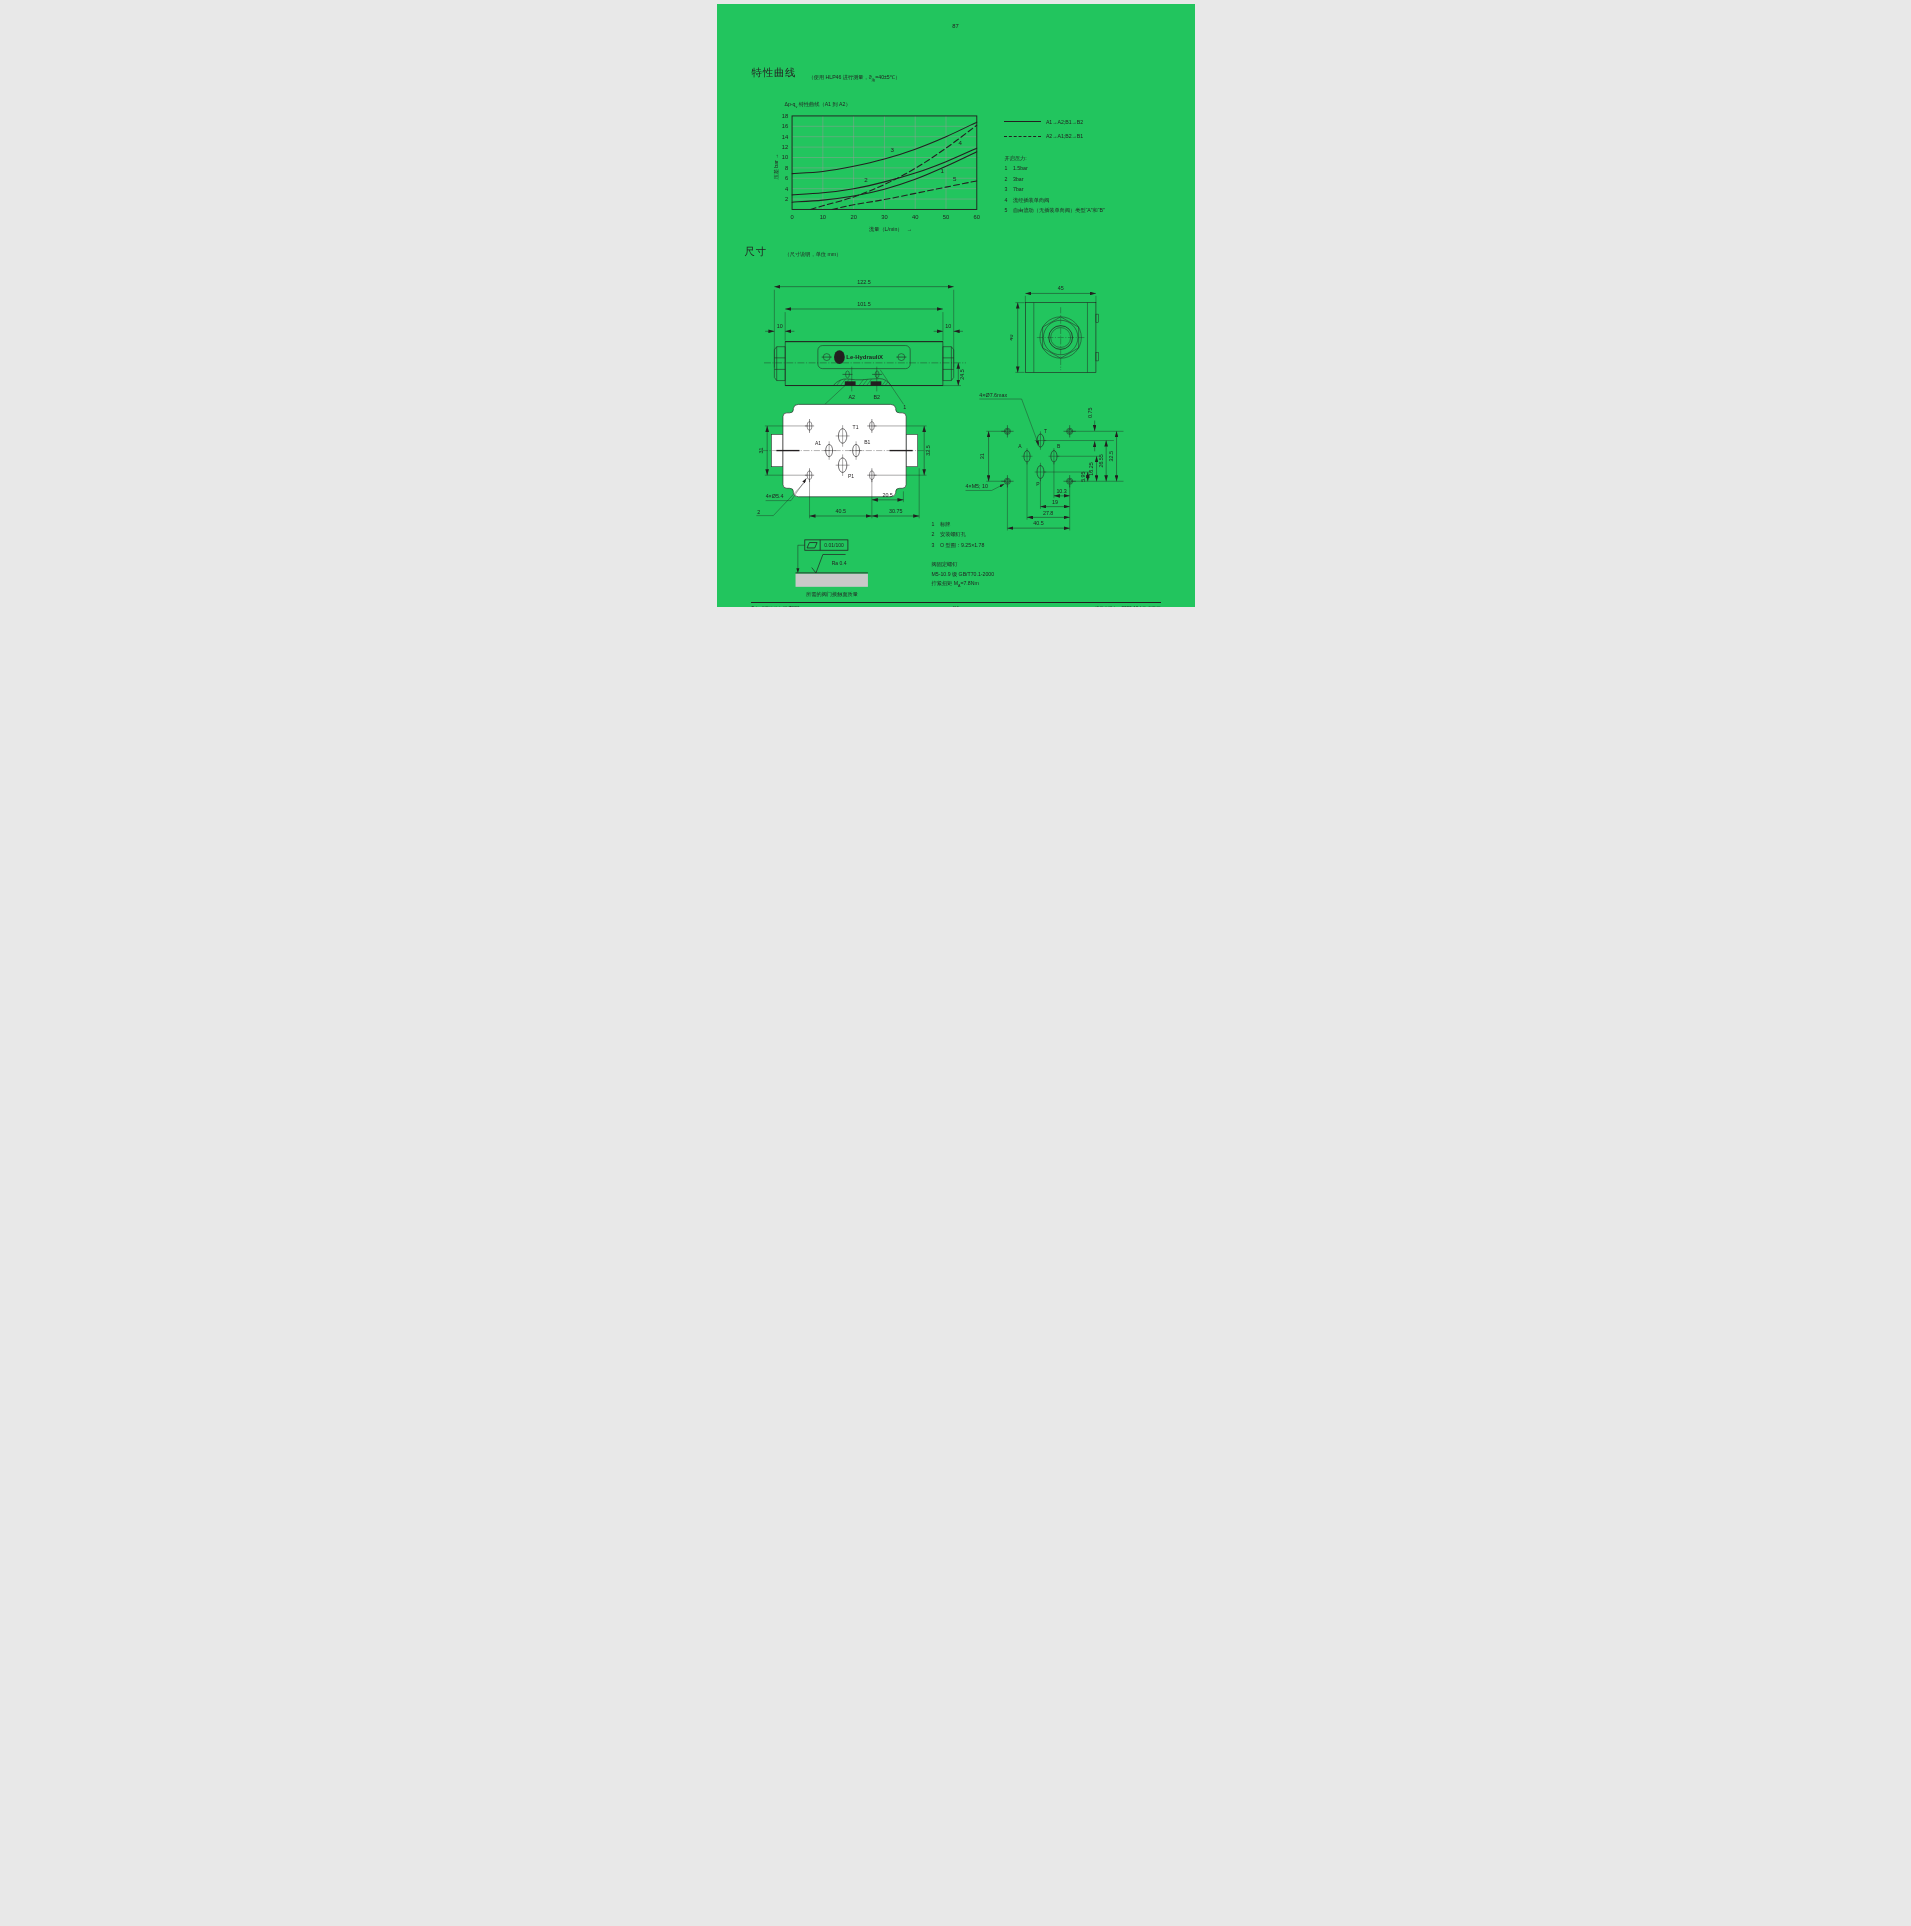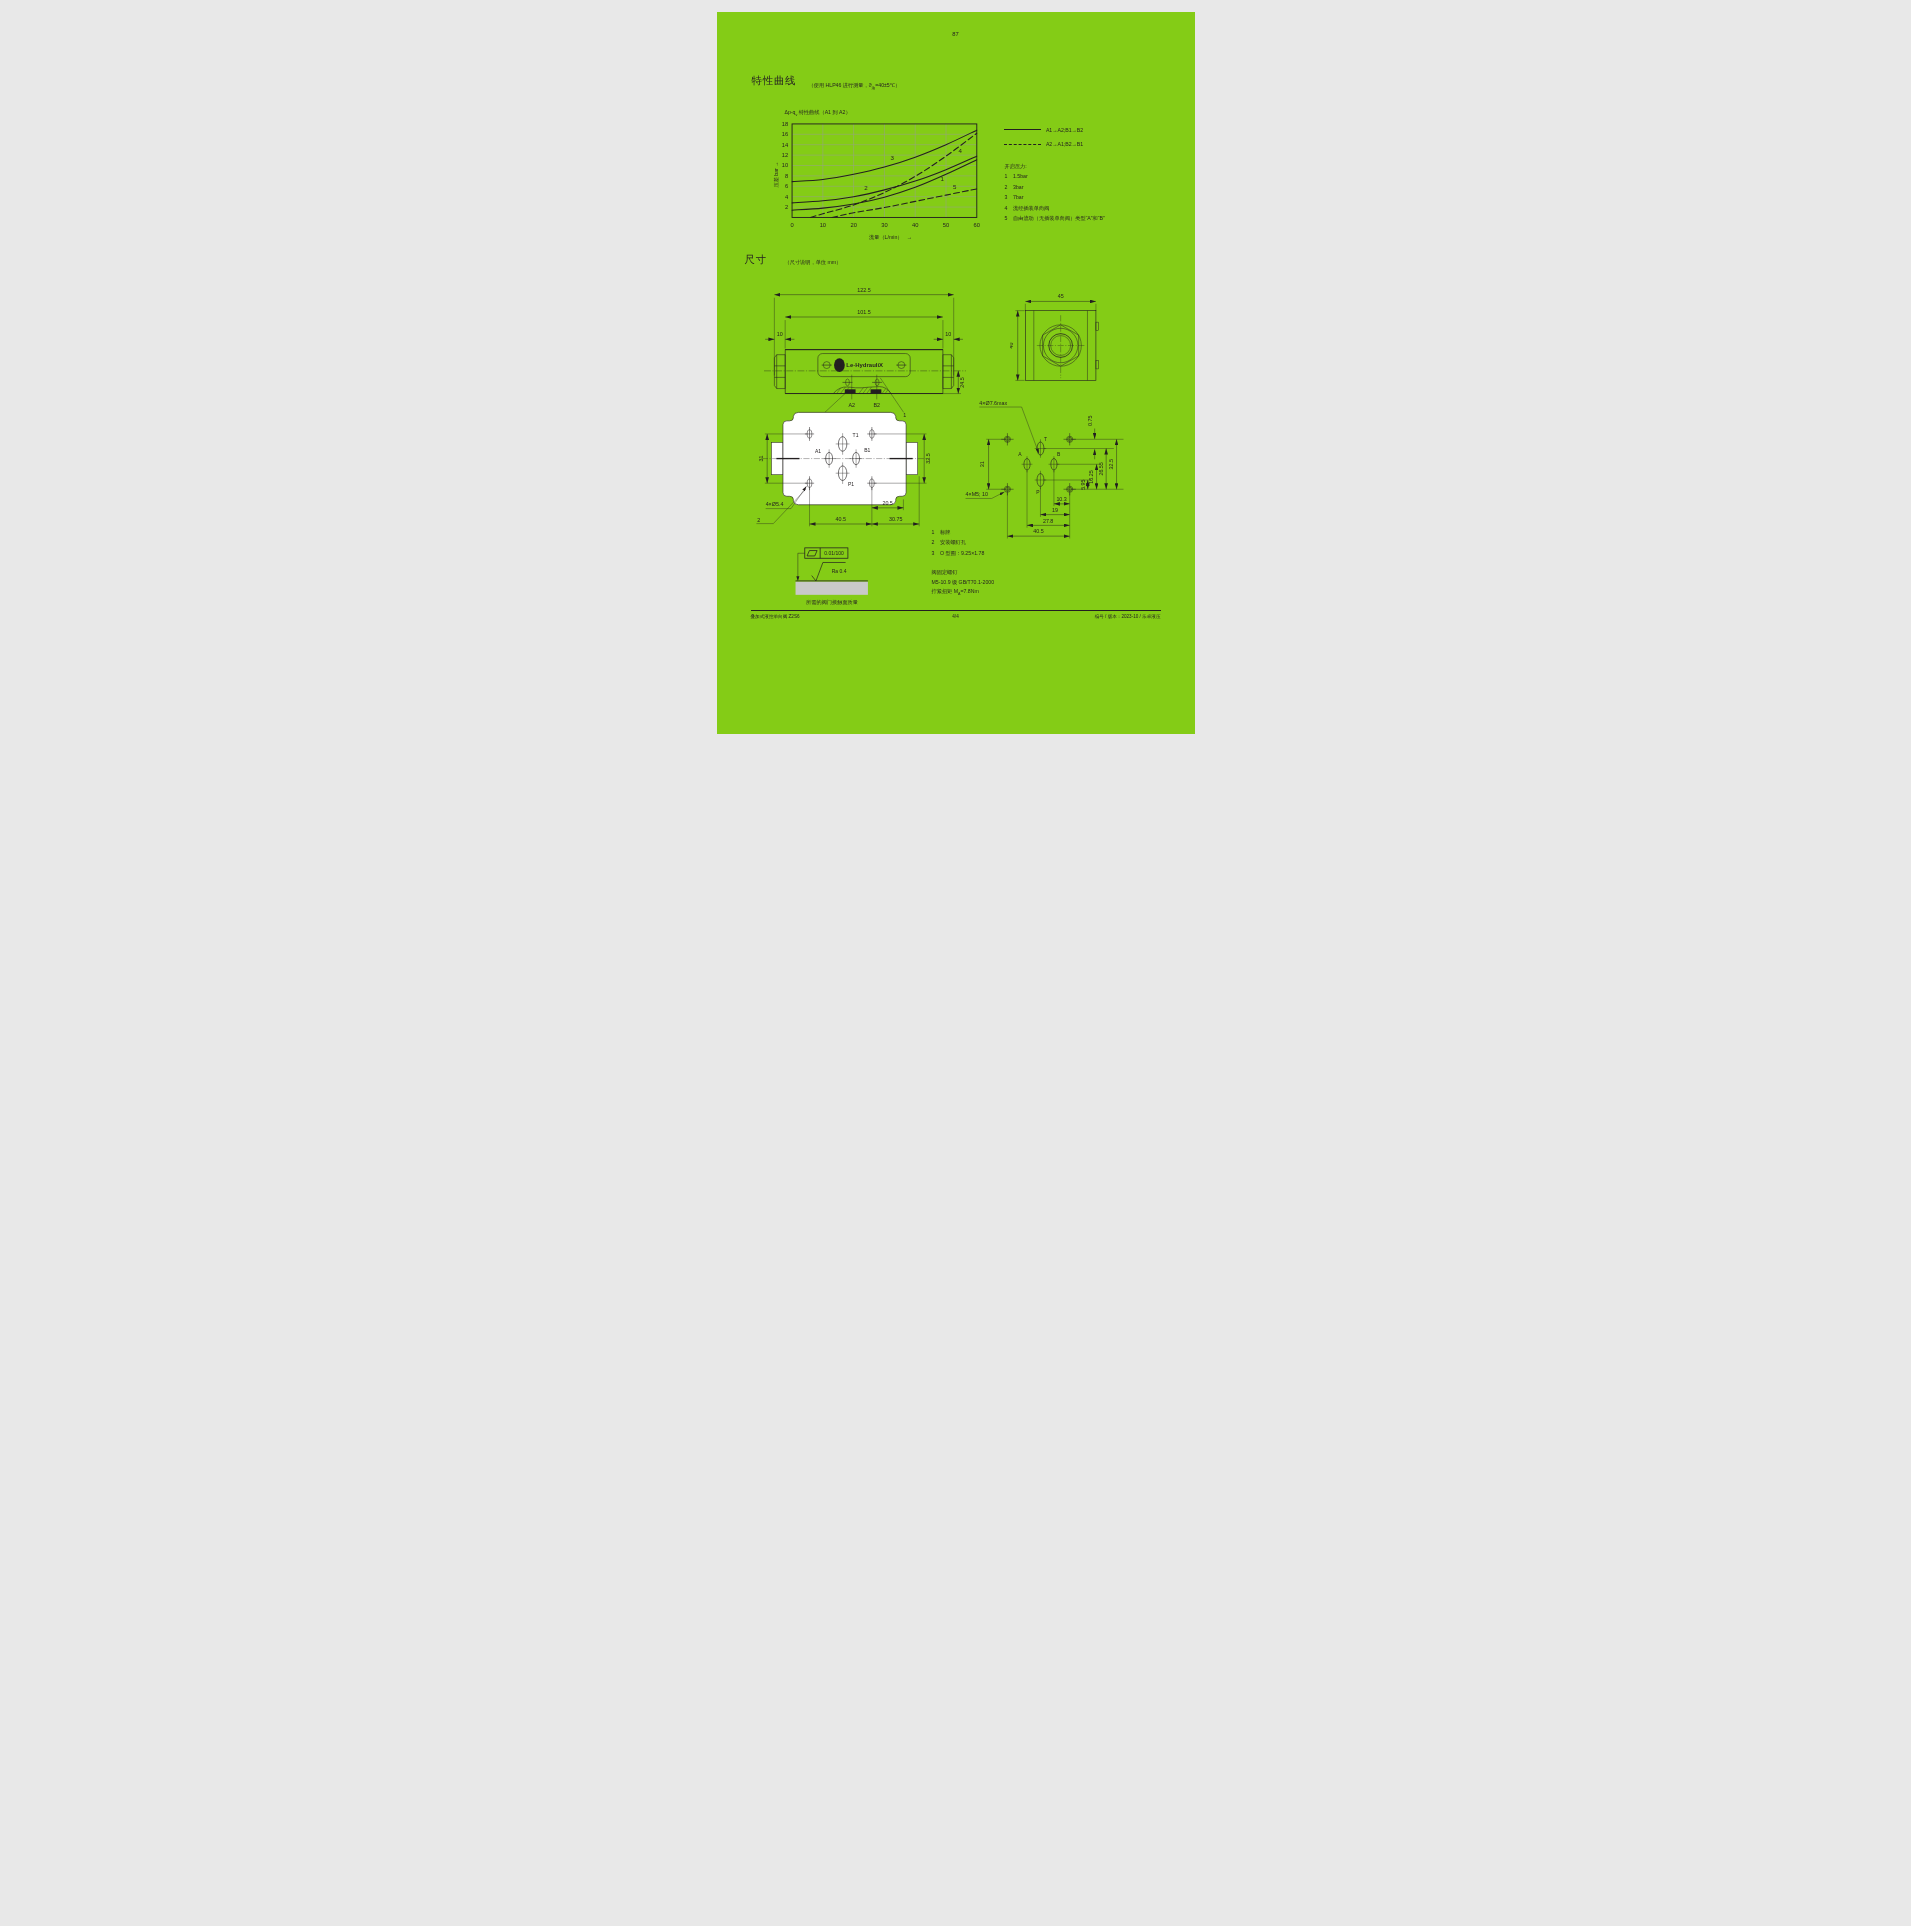--- a/index.html
+++ b/index.html
@@ -1,16 +1,16 @@
 <!DOCTYPE html>
 <html style="font-size:6.2px"><head>
 <meta charset="utf-8">
 <style>
   html,body{margin:0;padding:0;background:#e8e8e8;}
-  .page{position:relative;width:478px;height:722px;margin:12px auto;background:#84cc16;
+  .page{position:relative;width:478px;height:603px;margin:4px auto;background:#22c55e;
         font-family:"Liberation Sans",sans-serif;color:#231f20;overflow:hidden;}
   .abs{position:absolute;}
   .pageno{top:19px;left:0;width:100%;text-align:center;font-size:5.8px;}
   .h1{font-size:10.4px;letter-spacing:0.8px;}
   .h1note{font-size:5.2px;}
   .chart-title{font-size:5.2px;}
   sub{font-size:70%;}
   .axis-label{font-size:5.2px;}
   .ylab{transform:rotate(-90deg);transform-origin:center;white-space:nowrap;text-align:center;}
   .legend-row{display:flex;align-items:center;height:7.7px;margin-bottom:6.5px;}

